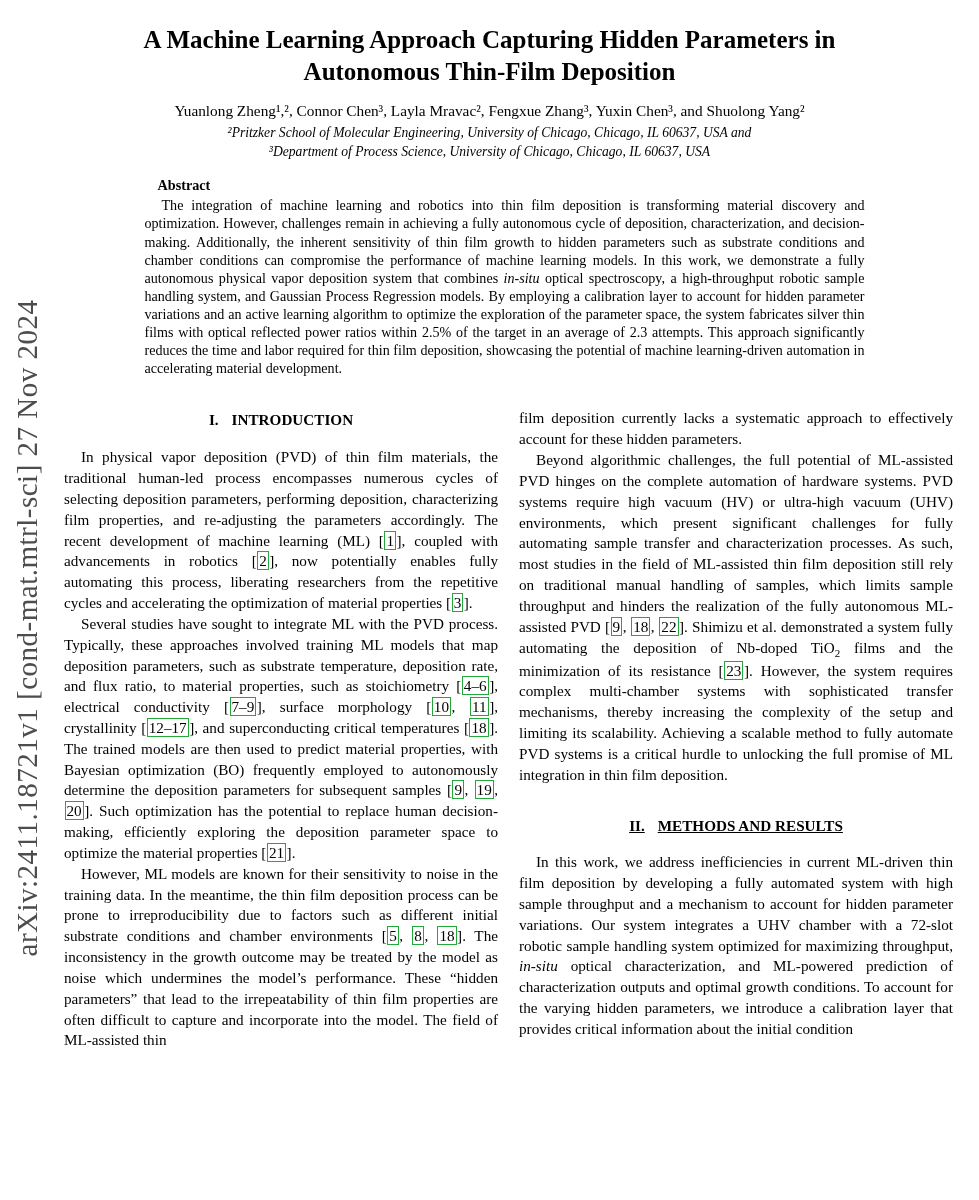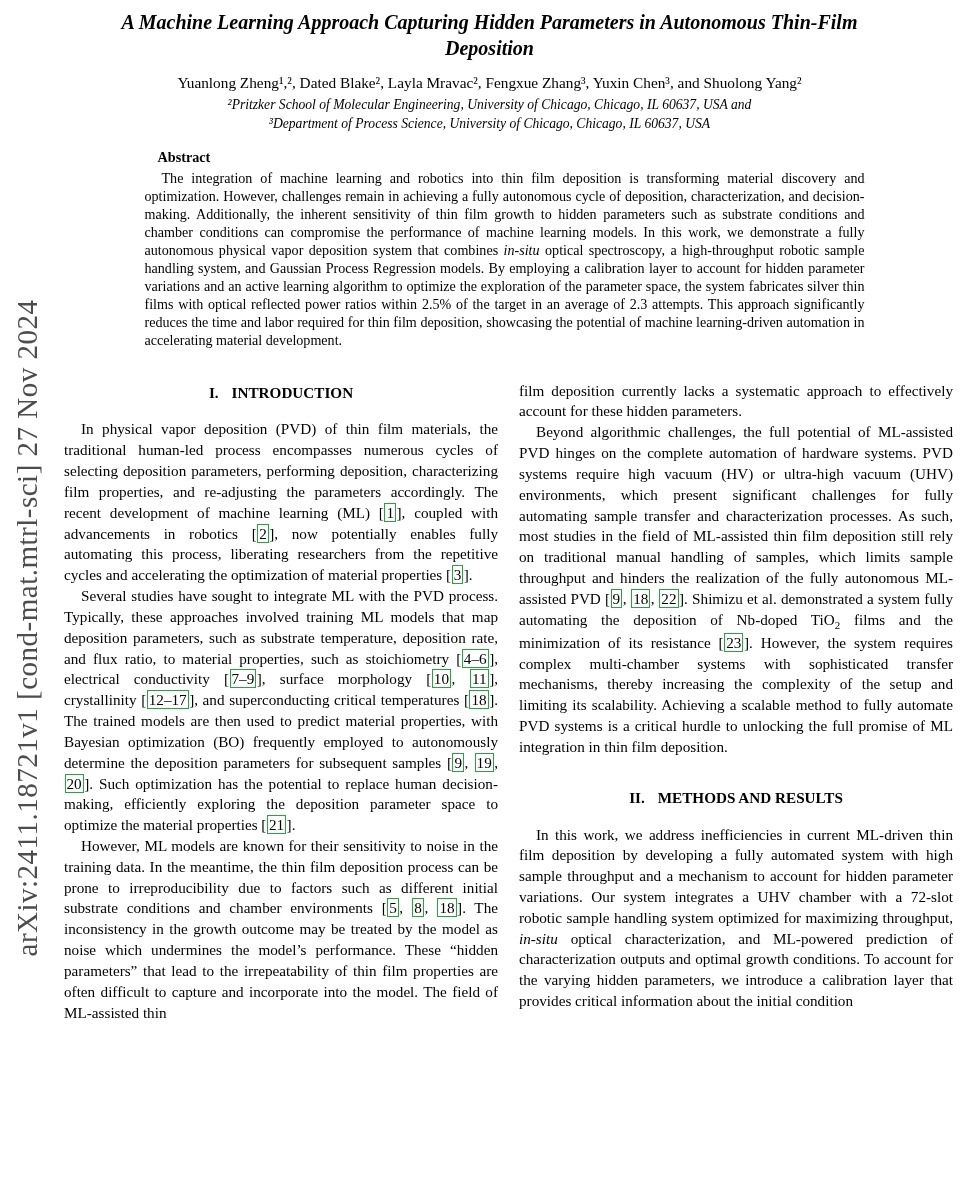--- a/index.html
+++ b/index.html
@@ -25,25 +25,24 @@
     top: 628px;
     transform: translate(-50%, -50%) rotate(-90deg);
     white-space: nowrap;
     font-size: 29px;
     letter-spacing: 0.5px;
     color: var(--watermark-color);
   }
 
   .header { text-align: center; padding-top: 10px; }
   .title {
-    font-size: 20px;
+    font-size: 25px;
     font-weight: bold;
     line-height: 1.28;
-    margin: 0 95px;
-    font-style: italic;
+    margin: 14px 95px;
   }
   .authors { font-size: 15.3px; margin-top: 13px; }
   .affiliations { margin-top: 3px; }
   .affiliation { font-style: italic; font-size: 13.6px; line-height: 1.4; }
   .date { font-size: 13.4px; margin-top: 7px; }
 
   .abstract {
     margin: 15px auto 6px auto;
     width: 720px;
     position: relative;
@@ -72,42 +71,42 @@
   }
   .col p { margin: 0; text-indent: 17px; }
   .col p.noindent { text-indent: 0; }
 
   .section-heading {
     text-align: center;
     font-weight: bold;
     font-size: 15.2px;
     margin: 2px 0 16px 0;
   }
-  .section-heading.sec2 { margin-top: 30px; }
+  .section-heading.sec2 { margin-top: 30px; text-decoration: underline; }
   .sec-gap { display: inline-block; width: 13px; }
 
   .cite {
     border: 1px solid var(--cite-color);
     padding: 0 1px;
     margin: 0 0.5px;
     cursor: pointer;
   }
   em { font-style: italic; }
   sub { font-size: 0.72em; }
 </style>
 </head>
 <body>
 
 <div class="page">
 
   <div class="watermark">arXiv:2411.18721v1  [cond-mat.mtrl-sci]  27 Nov 2024</div>
 
   <div class="header">
     <div class="title">A Machine Learning Approach Capturing Hidden Parameters in Autonomous Thin-Film Deposition</div>
-    <div class="authors">Yuanlong Zheng¹,², Dated Blake², Layla Mravac², Fengxue Zhang³, Yuxin Chen³, and Shuolong Yang²</div>
+    <div class="authors">Yuanlong Zheng¹,², Connor Chen³, Layla Mravac², Fengxue Zhang³, Yuxin Chen³, and Shuolong Yang²</div>
     <div class="affiliations">
       <div class="affiliation">²Pritzker School of Molecular Engineering, University of Chicago, Chicago, IL 60637, USA and</div>
       <div class="affiliation">³Department of Process Science, University of Chicago, Chicago, IL 60637, USA</div>
     </div>
   </div>
 
   <div class="abstract">
     <div class="abstract-heading">Abstract</div>
     <p>The integration of machine learning and robotics into thin film deposition is transforming material discovery and optimization. However, challenges remain in achieving a fully autonomous cycle of deposition, characterization, and decision-making. Additionally, the inherent sensitivity of thin film growth to hidden parameters such as substrate conditions and chamber conditions can compromise the performance of machine learning models. In this work, we demonstrate a fully autonomous physical vapor deposition system that combines <em>in-situ</em> optical spectroscopy, a high-throughput robotic sample handling system, and Gaussian Process Regression models. By employing a calibration layer to account for hidden parameter variations and an active learning algorithm to optimize the exploration of the parameter space, the system fabricates silver thin films with optical reflected power ratios within 2.5% of the target in an average of 2.3 attempts. This approach significantly reduces the time and labor required for thin film deposition, showcasing the potential of machine learning-driven automation in accelerating material development.</p>
   </div>

